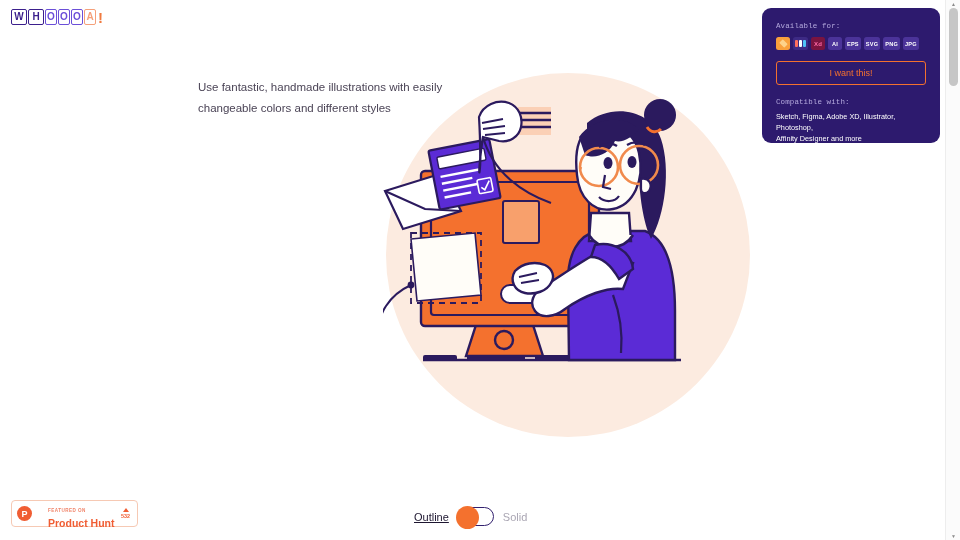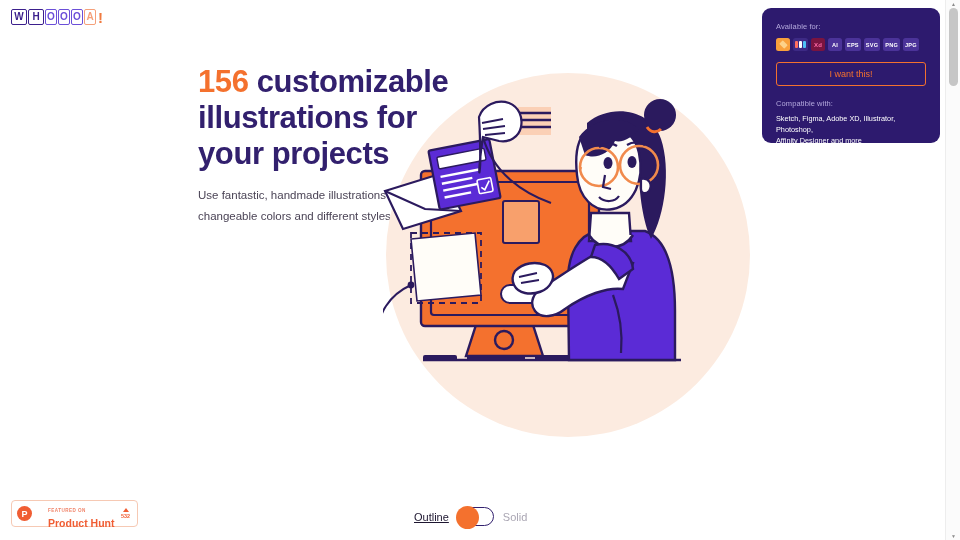--- a/index.html
+++ b/index.html
@@ -64,21 +64,21 @@
 
   
   #side-panel {
     position: absolute; left: 762px; top: 8px;
     width: 178px; height: 135px;
     background: #2d1a6e;
     border-radius: 9px;
     padding: 14px 14px 0 14px;
   }
   .panel-label {
-    font-size: 7.5px; color: #b4a9dd; letter-spacing: .1px;
+    font-size: 7.5px; color: #b4a9dd; letter-spacing: .1px; font-family: Liberation Mono, monospace;
   }
   #format-badges {
     display: flex; gap: 3px; margin-top: 7px;
   }
   .badge {
     height: 13px; min-width: 14px;
     border-radius: 2.5px;
     display: flex; align-items: center; justify-content: center;
     font-size: 5.6px; font-weight: 700; color: #ffffff;
     padding: 0 2px;
@@ -209,21 +209,20 @@
     <span class="logo-cell lc-wide">W</span>
     <span class="logo-cell lc-wide">H</span>
     <span class="logo-cell lc-o">O</span>
     <span class="logo-cell lc-o">O</span>
     <span class="logo-cell lc-o">O</span>
     <span class="logo-cell lc-a">A</span>
     <span class="logo-bang">!</span>
   </div>
 
   <div id="hero-text">
-    <h1 id="headline"><span class="num">156</span><span> customizable illustrations for your projects</span></h1>
     <p id="subheadline">
       <span>Use fantastic, handmade illustrations with</span>
       <span>easily changeable colors and different styles</span>
     </p>
   </div>
 
   <div id="illustration">
     <svg viewBox="0 0 375 382" width="375" height="382">
 
       <circle cx="185" cy="192" r="182" fill="#fcebe0"></circle>

